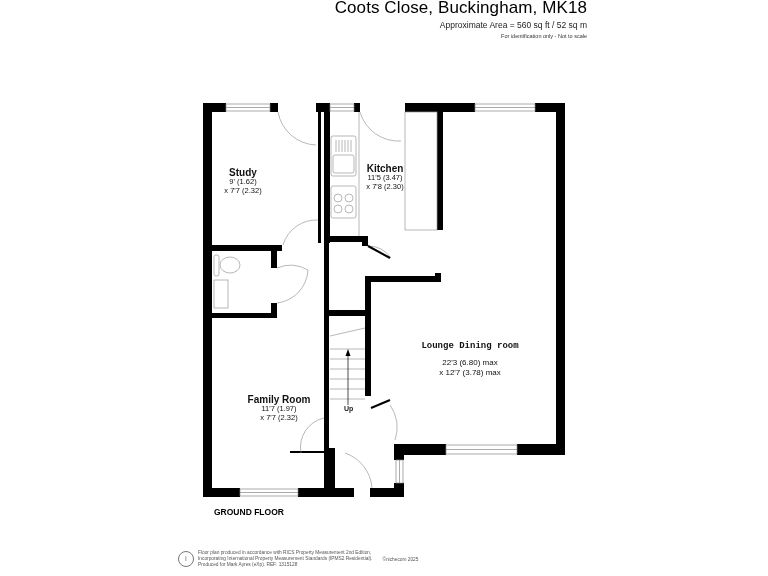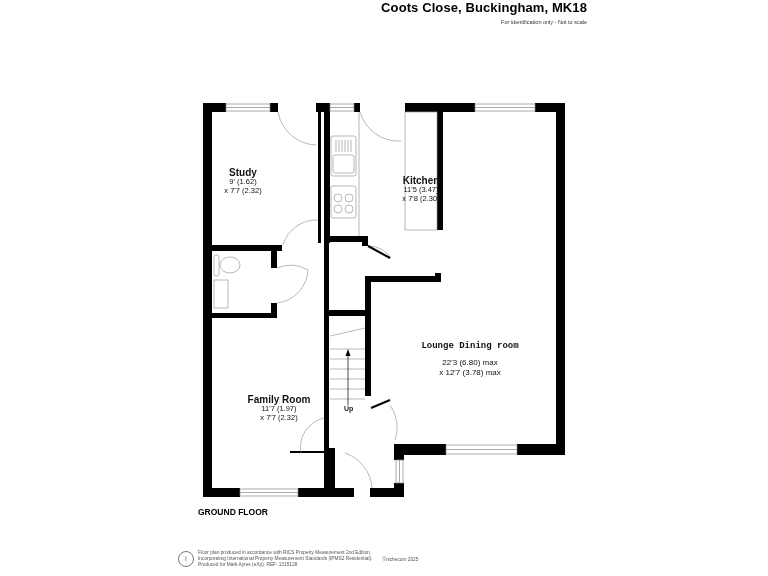--- a/index.html
+++ b/index.html
@@ -1,37 +1,38 @@
 <!DOCTYPE html>
 <html><head>
   <meta charset="utf-8">
   <style>
     html, body { margin: 0; padding: 0; background: #ffffff; }
     body { width: 768px; height: 576px; position: relative; overflow: hidden; font-family: "Liberation Sans", sans-serif; color: #000; }
     .header { position: absolute; right: 181px; top: 0; text-align: right; }
-    .title { font-weight: bold; font-size: 13px; line-height: 16px; letter-spacing: 0.1px; }
+    .title { font-weight: normal; font-size: 17px; line-height: 16px; letter-spacing: 0.1px; }
     .area { font-size: 8.5px; margin-top: 4px; color: #222; }
     .note { font-size: 5.5px; margin-top: 3px; color: #333; }
     .plan { position: absolute; left: 0; top: 0; width: 768px; height: 576px; }
     .label { position: absolute; text-align: center; font-size: 7.5px; line-height: 9px; color: #111; }
     .label .name { font-weight: bold; font-size: 10px; }
     .lounge { font-size: 8px; line-height: 10px; }
     .lounge .name { font-size: 9px; font-family: Liberation Mono, monospace; }
-    .floor-label { position: absolute; left: 198px; top: 507px; font-weight: bold; font-size: 8.5px; }
+    .floor-label { position: absolute; left: 214px; top: 507px; font-weight: bold; font-size: 8.5px; }
     .footer { position: absolute; left: 178px; top: 550px; display: flex; align-items: center; gap: 4px; }
     .footer .logo { width: 14px; height: 14px; border: 1px solid #777; border-radius: 50%; font-size: 8px; color: #777; text-align: center; line-height: 14px; }
     .footer .text { font-size: 4.8px; line-height: 6px; color: #555; }
     .footer .copy { font-size: 4.8px; color: #555; margin-left: 6px; align-self: center; }
     .up { position: absolute; left: 344px; top: 405px; font-size: 7px; font-weight: bold; color: #222; }
   </style>
 </head>
 <body>
 
 <div class="header">
   <div class="title">Coots Close, Buckingham, MK18</div>
+  <div class="area">Approximate Area = 560 sq ft / 52 sq m</div>
   <div class="note">For identification only - Not to scale</div>
 </div>
 
 <svg class="plan" viewBox="0 0 768 576" xmlns="http://www.w3.org/2000/svg">
   <g fill="#000">
 
     <rect x="203" y="103" width="9" height="394"></rect>
     <rect x="203" y="103" width="23" height="9"></rect>
     <rect x="270" y="103" width="8" height="9"></rect>
 
@@ -138,21 +139,21 @@
     <line x1="348" y1="405" x2="348" y2="352" stroke="#000"></line>
     <polygon points="345.5,356 350.5,356 348,349" fill="#000" stroke="none"></polygon>
   </g>
 </svg>
 
 <div class="label" style="left:215px; top:168px; width:56px;">
   <div class="name">Study</div>
   <div>9' (1.62)</div>
   <div>x 7'7 (2.32)</div>
 </div>
-<div class="label" style="left:360px; top:176px; width:50px;padding-left:36px;">
+<div class="label" style="left:360px; top:164px; width:50px;">
   <div class="name">Kitchen</div>
   <div>11'5 (3.47)</div>
   <div>x 7'8 (2.30)</div>
 </div>
 <div class="label lounge" style="left:410px; top:341px; width:120px;">
   <div class="name">Lounge Dining room</div>
   <div style="height:7px"></div>
   <div>22'3 (6.80) max</div>
   <div>x 12'7 (3.78) max</div>
 </div>

